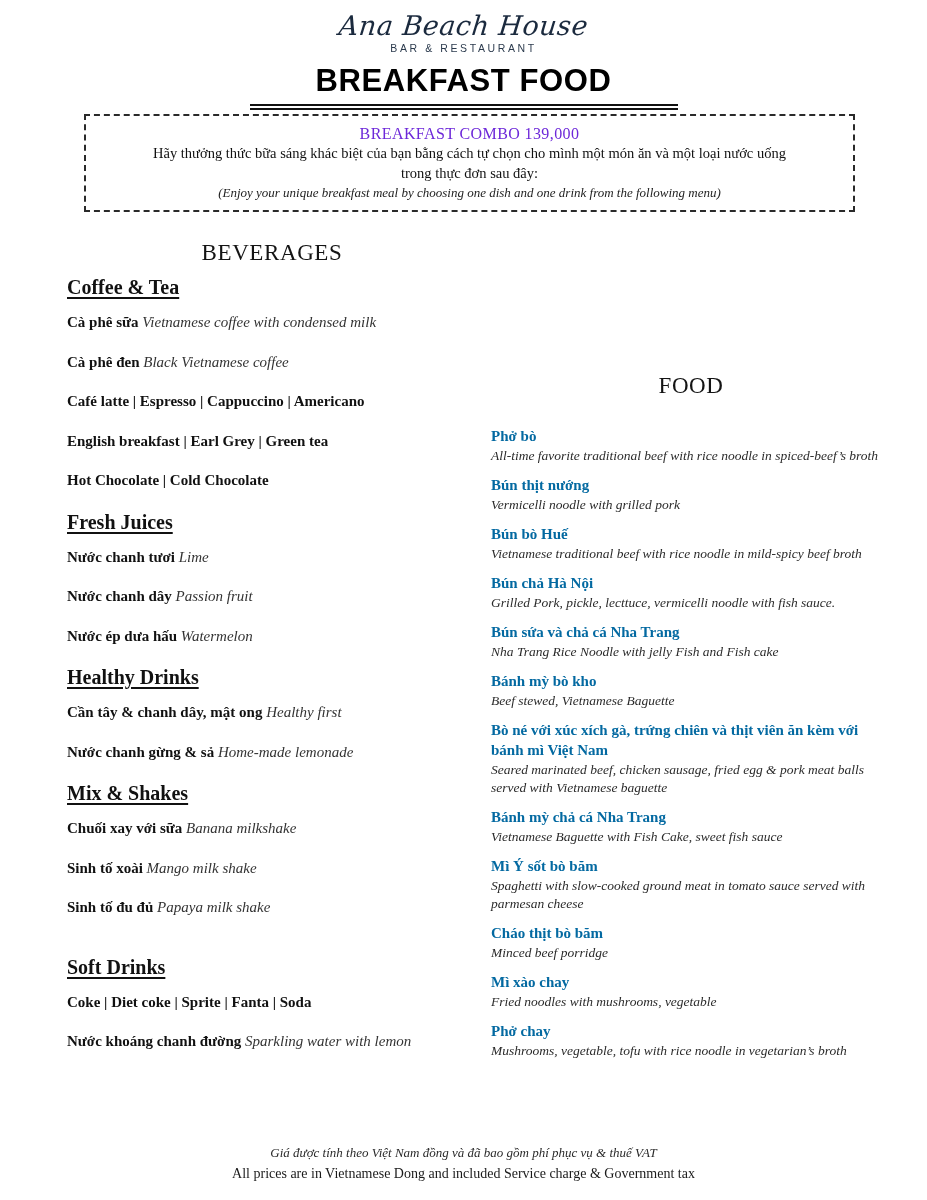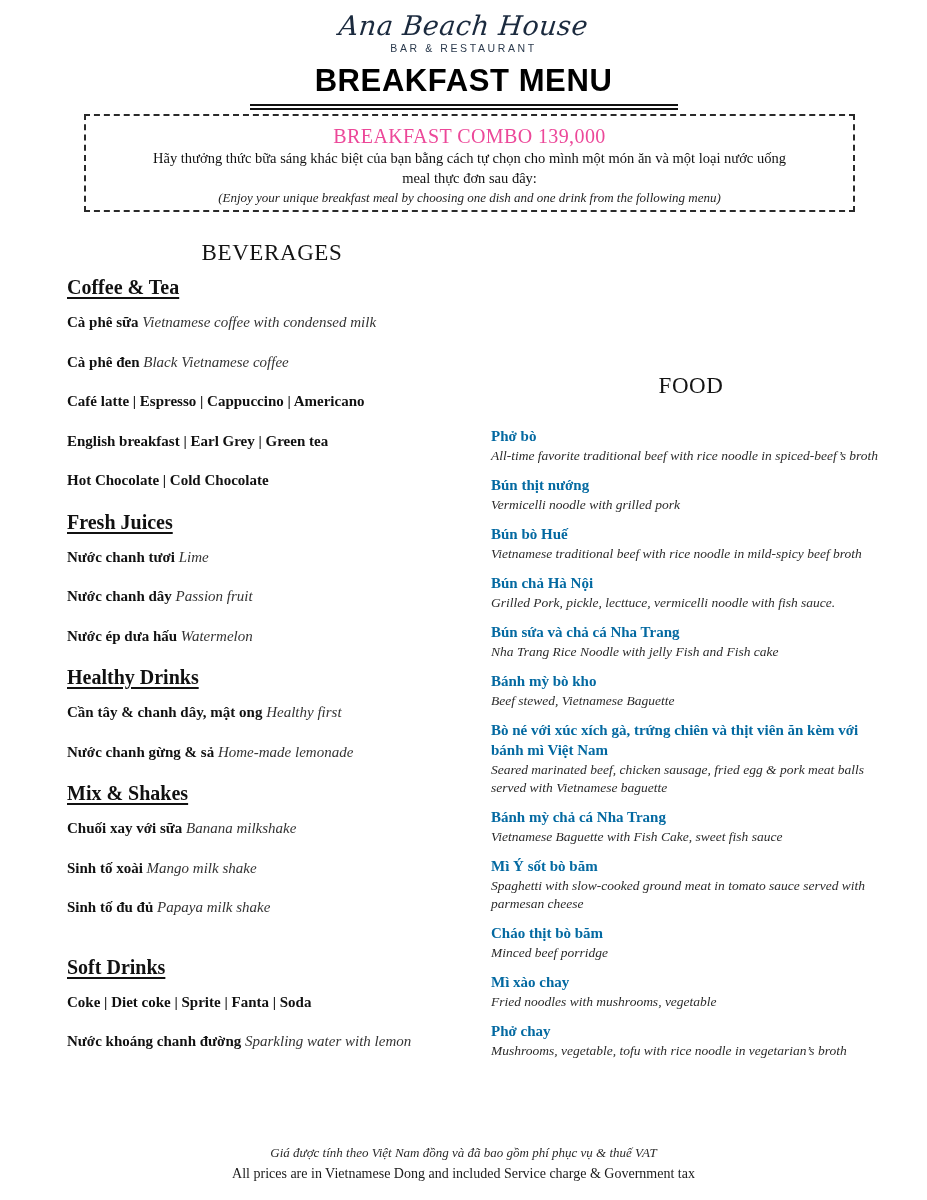--- a/index.html
+++ b/index.html
@@ -62,24 +62,24 @@
     left: 84px;
     top: 114px;
     width: 771px;
     height: 98px;
     border: 2px dashed #2a2a2a;
     box-sizing: border-box;
     text-align: center;
     padding-top: 9px;
   }
   .combo-title {
-    font-size: 20px;
+    font-size: 16px;
     font-weight: normal;
     letter-spacing: 0.4px;
-    color: #ec4899;
+    color: #6d28d9;
   }
   .combo-line {
     font-size: 14.5px;
     line-height: 1.28;
     color: #111;
     padding: 1px 10px 0 10px;
   }
   .combo-en {
     font-style: italic;
     font-size: 13px;
@@ -174,28 +174,28 @@
     font-size: 14px;
     color: #1a1a1a;
   }
 </style>
 </head>
 <body>
 
 <div class="header">
   <div class="logo-script">Ana Beach House</div>
   <div class="logo-sub">BAR &amp; RESTAURANT</div>
-  <div class="menu-title">BREAKFAST MENU</div>
+  <div class="menu-title">BREAKFAST FOOD</div>
   <div class="double-rule"></div>
 </div>
 
 <div class="combo-box">
   <div class="combo-title">BREAKFAST COMBO 139,000</div>
   <div class="combo-line">Hãy thưởng thức bữa sáng khác biệt của bạn bằng cách tự chọn cho mình một món ăn và một loại nước uống</div>
-  <div class="combo-line">meal thực đơn sau đây:</div>
+  <div class="combo-line">trong thực đơn sau đây:</div>
   <div class="combo-line combo-en">(Enjoy your unique breakfast meal by choosing one dish and one drink from the following menu)</div>
 </div>
 
 <div class="columns">
 
   <div class="col-bev">
     <div class="col-head">BEVERAGES</div>
     <div id="bev-groups">
         <div class="bev-group">
           <div class="bev-group-title">Coffee &amp; Tea</div>

